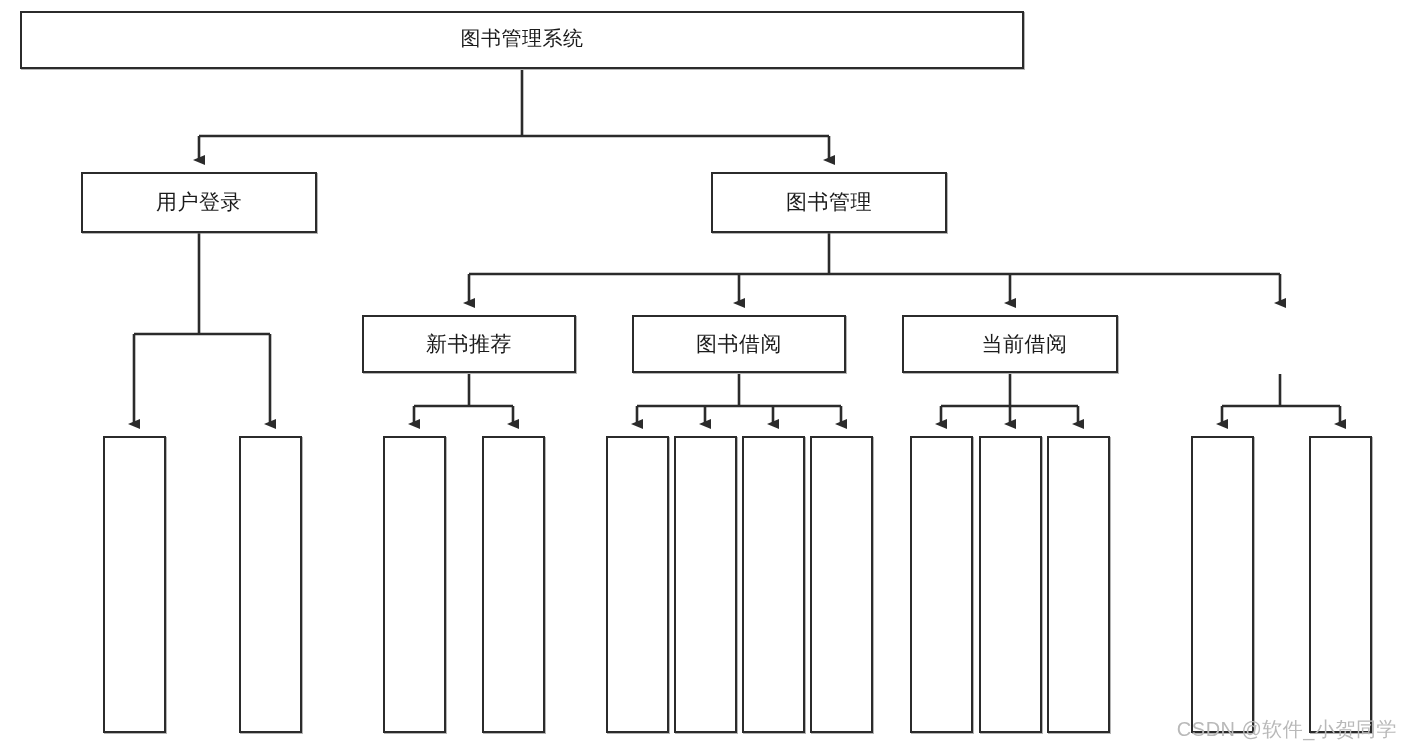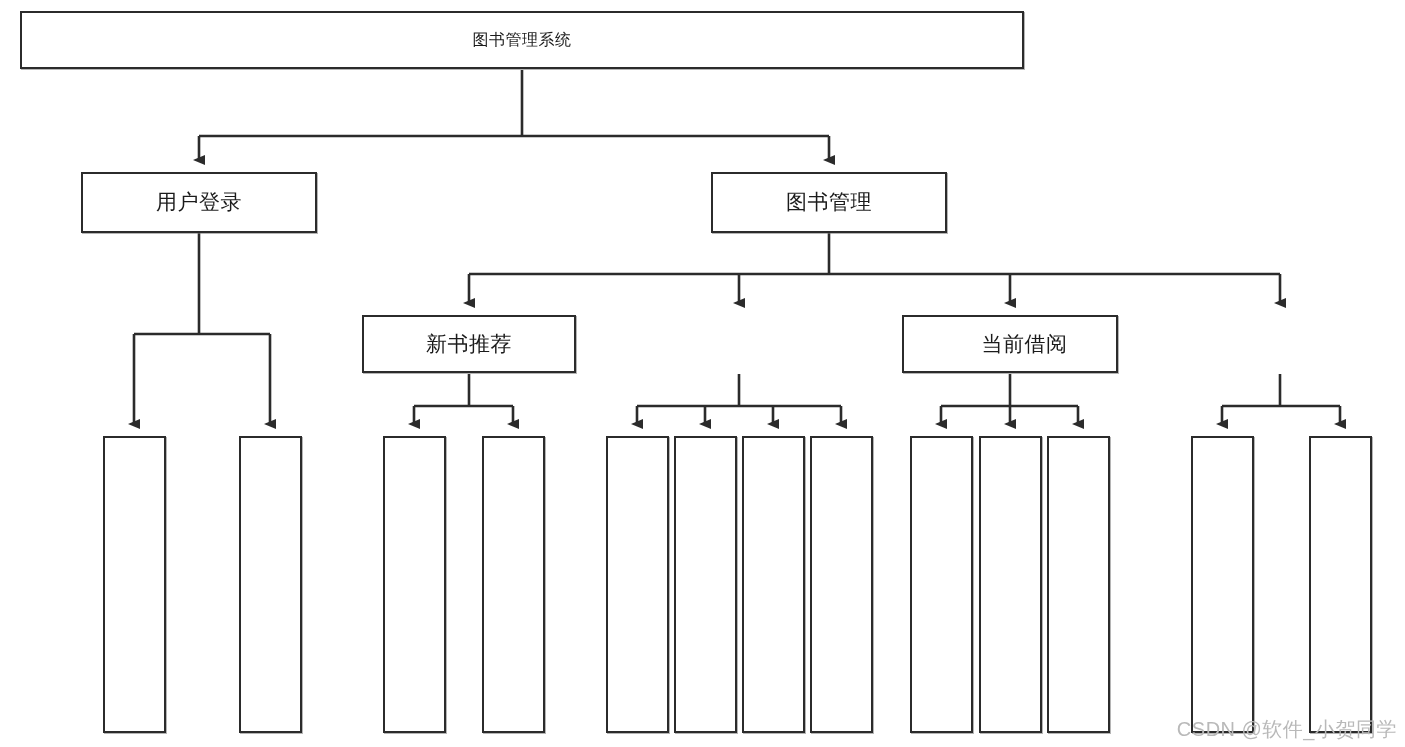--- a/index.html
+++ b/index.html
@@ -38,21 +38,22 @@
     color: #1b1b1b;
     letter-spacing: 0.5px;
     white-space: nowrap;
     line-height: 1.18;
   }
   
   .h-node .lbl {
     font-size: 21px;
   }
   .root .lbl {
-    font-size: 16px;
+    font-size: 20px;
+    font-family: Liberation Mono, monospace;
   }
   
   .v-node {
     align-items: center;
     justify-content: center;
   }
   .v-node .lbl {
     writing-mode: vertical-rl;
     text-orientation: upright;
     font-size: 21px;
@@ -141,20 +142,23 @@
   </div>
 
   <div class="node h-node" style="left:711px; top:172px; width:236px; height:61px;">
     <span class="lbl">图书管理</span>
   </div>
 
   <div class="node h-node" style="left:362px; top:315px; width:214px; height:58px;">
     <span class="lbl">新书推荐</span>
   </div>
 
+  <div class="node h-node" style="left:632px; top:315px; width:214px; height:58px;">
+    <span class="lbl">图书借阅</span>
+  </div>
 
   <div class="node h-node" style="left:902px; top:315px; width:216px; height:58px;padding-left:29px;">
     <span class="lbl">当前借阅</span>
   </div>
 
 
   <div class="node v-node" style="left:103px; top:436px; width:63px; height:297px;">
     <span class="lbl">用户登录</span>
   </div>
 

